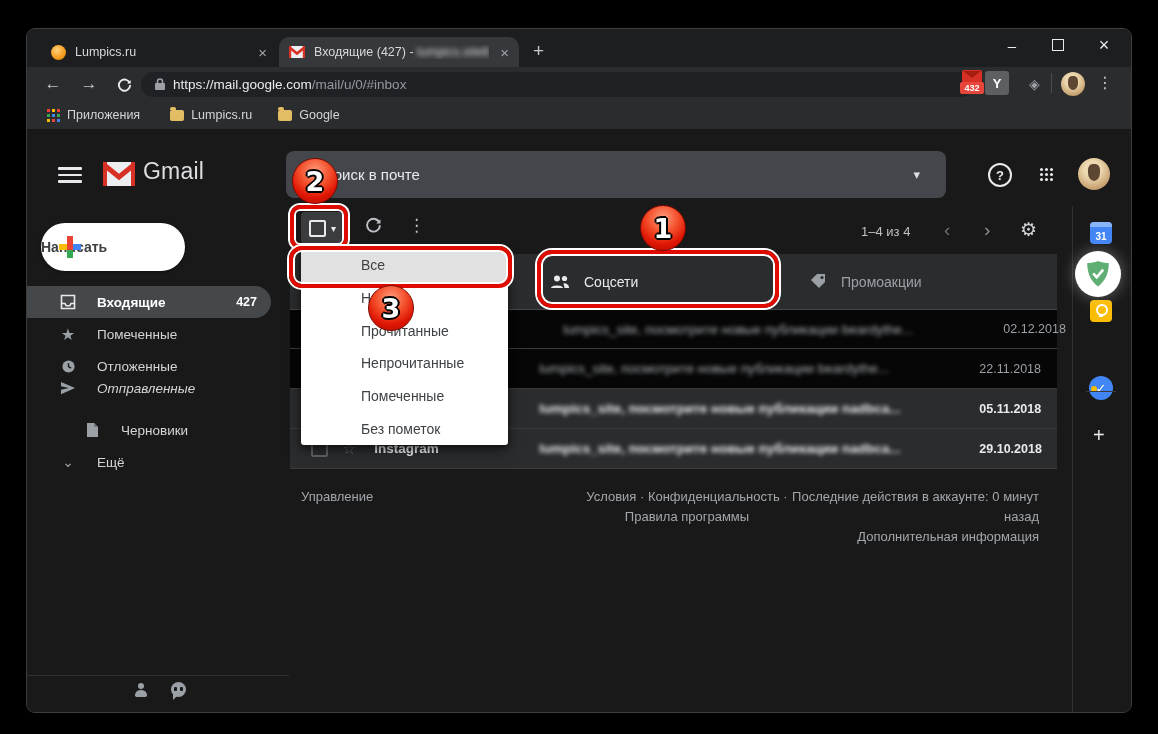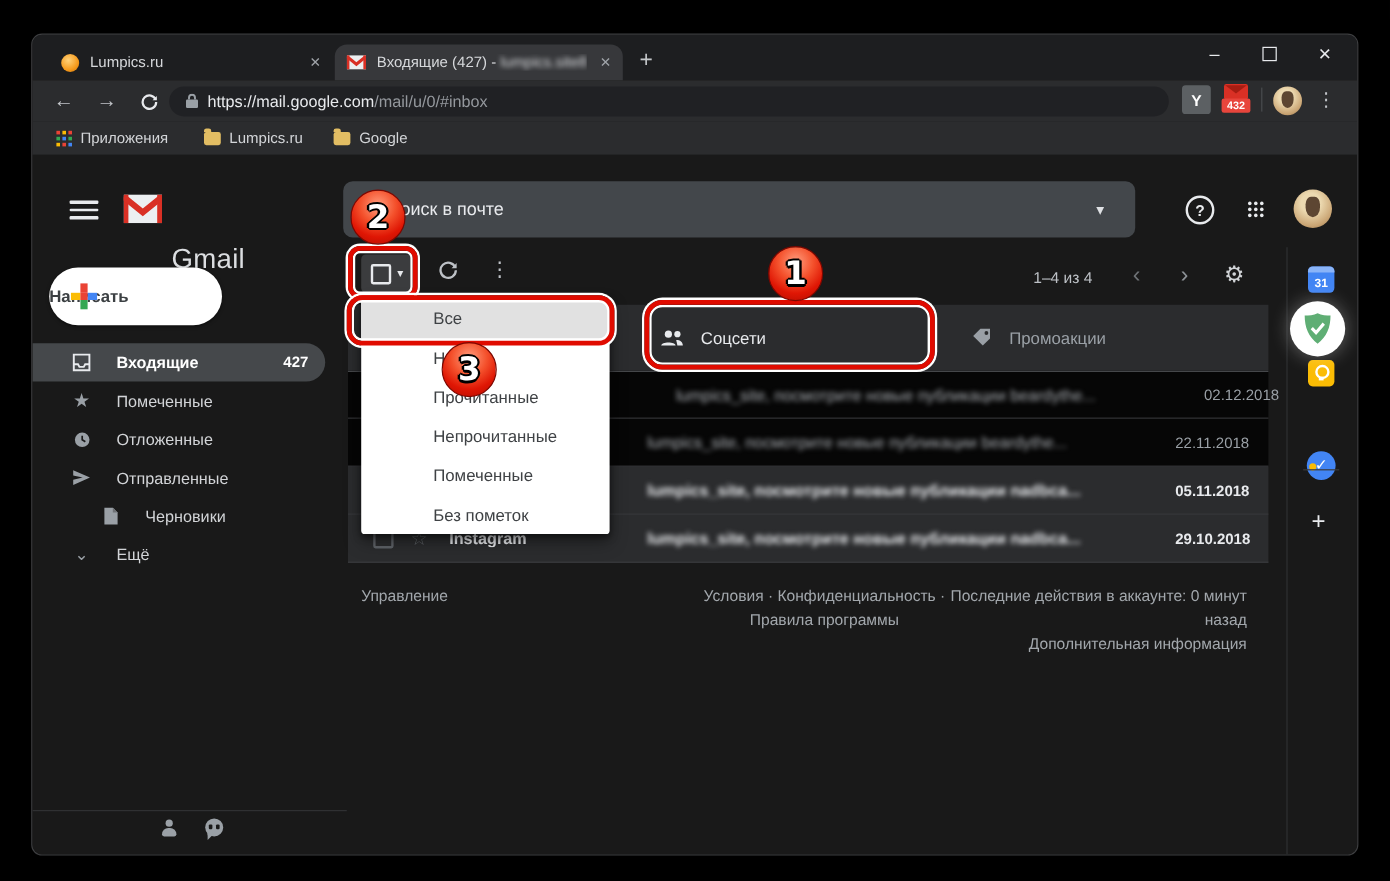--- a/index.html
+++ b/index.html
@@ -28,21 +28,21 @@
   .bm{display:flex;align-items:center;gap:7px;font-size:12.5px;color:#d3d5d8;}
   .folder{width:14px;height:11px;background:#e2bd63;border-radius:2px;position:relative;flex:none;}
   .folder:before{content:"";position:absolute;left:0;top:-3px;width:6px;height:3px;background:#e2bd63;border-radius:2px 2px 0 0;}
   .gridicon{width:13px;height:13px;flex:none;position:relative;}
   .dot9{position:absolute;width:3px;height:3px;left:0;top:0;background:#ea4335;
     box-shadow:5px 0 0 #fbbc04,10px 0 0 #ea4335,0 5px 0 #34a853,5px 5px 0 #4285f4,10px 5px 0 #34a853,0 10px 0 #fbbc04,5px 10px 0 #ea4335,10px 10px 0 #4285f4;}
   
   .app{position:absolute;left:0;top:100px;width:100%;height:583px;background:#191919;}
   .hamb{position:absolute;left:31px;top:38px;width:24px;height:16px;}
   .hamb span{display:block;height:2.5px;background:#e8eaed;margin-bottom:4px;border-radius:1px;}
-  .gmail-word{position:absolute;left:116px;top:29px;font-size:23px;color:#dcdee1;letter-spacing:.2px;margin-top:44px;}
+  .gmail-word{position:absolute;left:116px;top:29px;font-size:23px;color:#dcdee1;letter-spacing:.2px;}
   .searchbar{position:absolute;left:259px;top:22px;width:660px;height:47px;background:#43474b;border-radius:8px;display:flex;align-items:center;}
   .searchtext{margin-left:37px;font-size:15px;color:#e8eaed;}
   .search-caret{position:absolute;right:26px;color:#dfe1e4;font-size:13px;}
   .helpc{position:absolute;left:961px;top:34px;width:20px;height:20px;border:2px solid #e8eaed;border-radius:50%;
     display:flex;align-items:center;justify-content:center;color:#e8eaed;font-size:13px;font-weight:bold;}
   .appsgrid{position:absolute;left:1013px;top:39px;width:13px;height:13px;}
   .appsgrid i{position:absolute;width:3px;height:3px;border-radius:50%;background:#e8eaed;left:0;top:0;
     box-shadow:5px 0 0 #e8eaed,10px 0 0 #e8eaed,0 5px 0 #e8eaed,5px 5px 0 #e8eaed,10px 5px 0 #e8eaed,0 10px 0 #e8eaed,5px 10px 0 #e8eaed,10px 10px 0 #e8eaed;}
   .avatar{border-radius:50%;background:radial-gradient(circle at 45% 35%,#ecd9b0 30%,#c9a473 70%,#8c6b44);position:absolute;overflow:hidden;}
   .avatar:after{content:"";position:absolute;left:30%;top:18%;width:40%;height:55%;background:#5d4632;border-radius:45% 45% 60% 60%;}
@@ -102,21 +102,21 @@
   .mi.sel{background:#e1e1e1;}
   
   .ann-rect{position:absolute;border:4px solid #e00b00;box-shadow:0 0 0 2px #fff, inset 0 0 0 2px #fff;z-index:8;}
   .callout{position:absolute;width:44px;height:44px;border-radius:50%;z-index:9;
     background:radial-gradient(circle at 50% 28%,#ff9d7e 0%,#f4512c 38%,#df1604 68%,#b00c00 100%);
     border:1px solid #7c0700;display:flex;align-items:center;justify-content:center;}
   .callout span{color:#fff;font-size:27px;font-weight:800;font-family:"DejaVu Sans",sans-serif;
     text-shadow:-2px 0 #000,2px 0 #000,0 -2px #000,0 2px #000,-1px -1px #000,1px 1px #000,-1px 1px #000,1px -1px #000;}
   .yext{position:absolute;left:958px;top:42px;width:24px;height:24px;background:#5c6063;border-radius:3px;
     color:#fff;font-size:13px;font-weight:bold;display:flex;align-items:center;justify-content:center;}
-  .mailext{position:absolute;left:991px;top:41px;width:24px;height:26px;}
+  .mailext{position:absolute;left:933px;top:41px;width:24px;height:26px;}
   .env{position:absolute;left:2px;top:0;width:20px;height:13px;background:#d93025;border-radius:2px;}
   .env:before{content:"";position:absolute;left:1px;top:1px;border:9px solid transparent;border-top:7px solid #a61d12;border-bottom:0;}
   .envbadge{position:absolute;left:0;top:12px;width:24px;height:12px;background:#e8453c;border-radius:2px;color:#fff;
     font-size:9px;font-weight:bold;display:flex;align-items:center;justify-content:center;}
   .extsep{position:absolute;left:1024px;top:44px;width:1px;height:20px;background:#4a4c4f;}
 </style>
 </head>
 <body>
 
 <div class="stage">
@@ -239,21 +239,21 @@
     </div>
     <div class="navitem" style="top:221px;">
       <span class="navico">
         <svg width="15" height="15" viewBox="0 0 16 16">
               <circle cx="8" cy="8" r="6.5" fill="#9aa0a6"></circle>
               <path d="M8 4.5 V8 L10.8 9.8" stroke="#191919" stroke-width="1.5" fill="none"></path>
             </svg>
       </span>
       <span class="lbl">Отложенные</span>
     </div>
-    <div class="navitem" style="top:253px;">
+    <div class="navitem" style="top:243px;font-style:italic;">
       <span class="navico">
         <svg width="16" height="14" viewBox="0 0 18 16">
               <path d="M1 1 L17 8 L1 15 L1 10 L10 8 L1 6 Z" fill="#9aa0a6"></path>
             </svg>
       </span>
       <span class="lbl">Отправленные</span>
     </div>
     <div class="navitem" style="top:285px;margin-left:24px;">
       <span class="navico">
         <svg width="13" height="15" viewBox="0 0 13 15">

